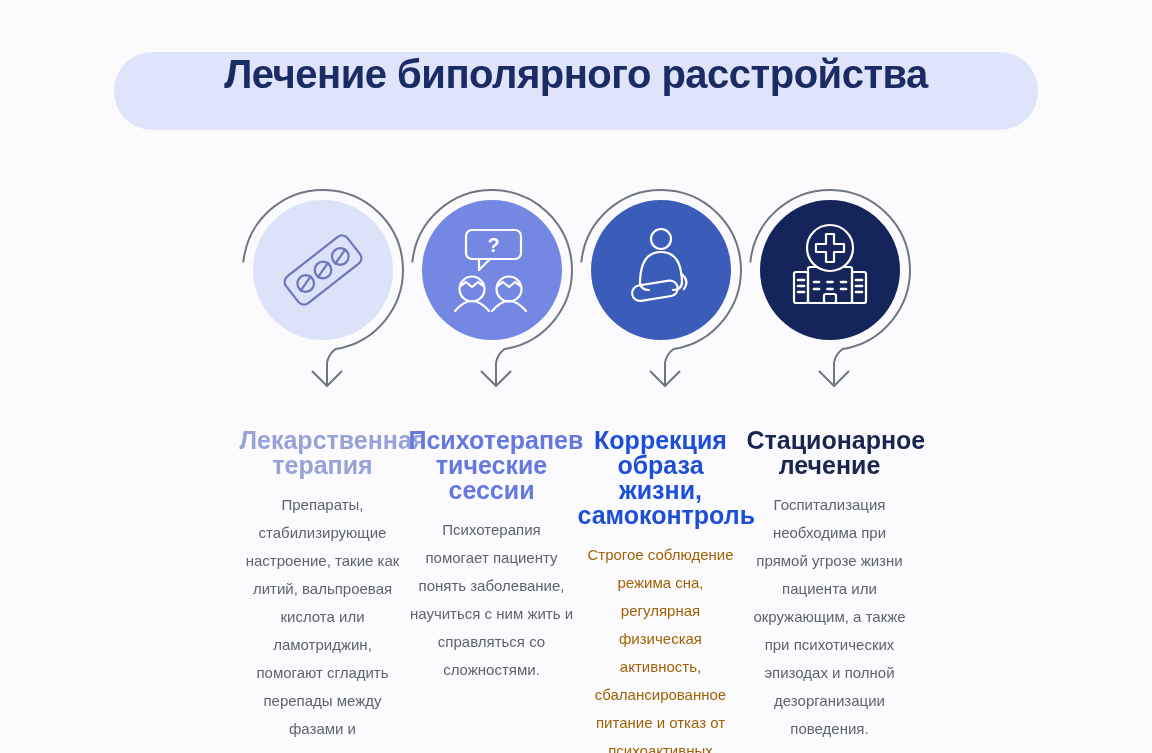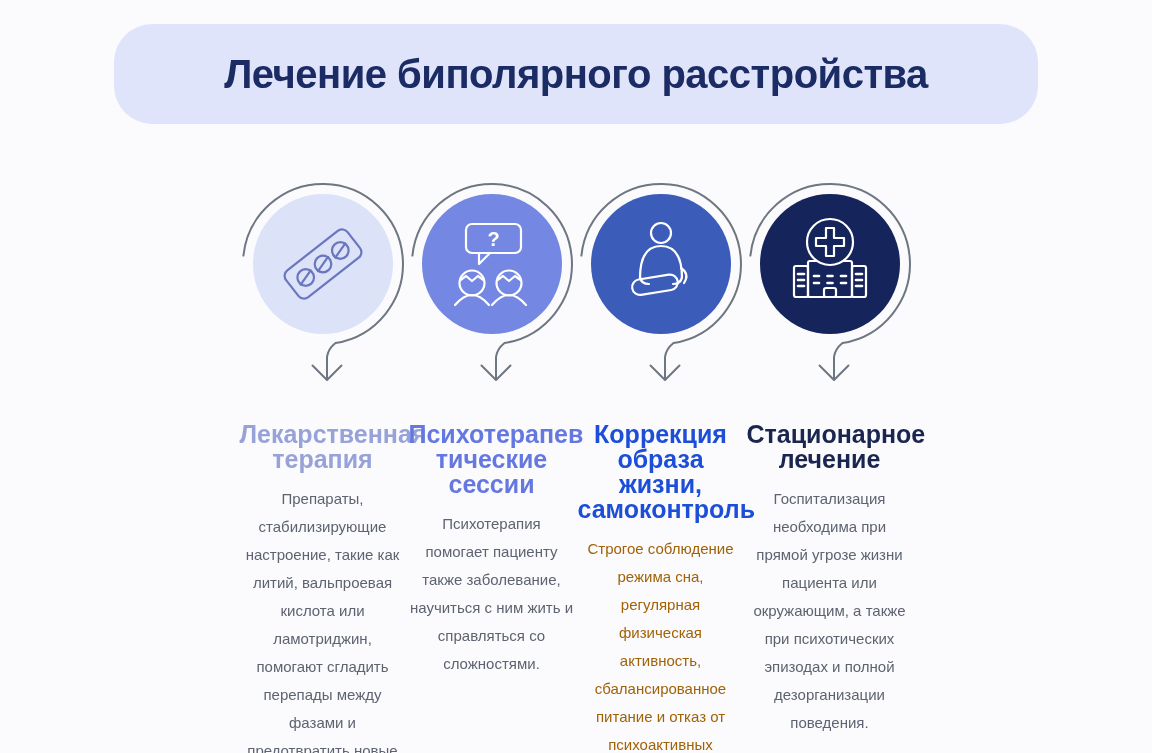--- a/index.html
+++ b/index.html
@@ -1,24 +1,24 @@
 <!DOCTYPE html>
 <html><head>
 <meta charset="utf-8">
 <style>
   * { margin: 0; padding: 0; box-sizing: border-box; }
   html, body { width: 1152px; height: 753px; }
   body { font-family: "Liberation Sans", "DejaVu Sans", sans-serif; }
   .canvas { width: 1152px; height: 753px; overflow: hidden; }
 
   .title-banner {
-    width: 924px; height: 100px;
-    margin: 24px auto 0;
+    width: 924px; height: 78px;
+    margin: 52px auto 0;
     border-radius: 38px;
-    display: flex; align-items: center; justify-content: center;
+    display: flex; align-items: flex-start; justify-content: center;
   }
   .title-banner h1 {
     font-size: 40px; font-weight: 700; letter-spacing: -0.5px;
     white-space: nowrap;
   }
 
   .items-row {
     display: flex; justify-content: center; gap: 3px;
     margin-top: 56px;
   }
@@ -89,21 +89,21 @@
           <path d="M46 125 Q63 105 80 125"></path>
           <circle cx="100" cy="103" r="12.5"></circle>
           <path d="M88.5 100 L94 96 L100 101 L106 96 L111.5 100"></path>
           <path d="M83 125 Q100 105 117 125"></path>
           <text class="qmark" x="84.5" y="66" style="fill: rgb(255, 255, 255);">?</text>
         </g>
       </svg>
       <div class="item-heading" style="color: rgb(100, 120, 224); text-align: center;">Психотерапев
 тические
 сессии</div>
-      <p class="item-body" style="color: rgb(93, 99, 112);">Психотерапия помогает пациенту также заболевание, научиться с ним жить и справляться со сложностями.</p>
+      <p class="item-body" style="color: rgb(93, 99, 112);">Психотерапия помогает пациенту понять заболевание, научиться с ним жить и справляться со сложностями.</p>
     </div>
 
     <div class="item">
       <svg width="166" height="208" viewBox="0 0 166 208">
         <g class="ring" style="stroke: rgb(110, 118, 130);">
           <path d="M3.4 75.6 A80 80 0 1 1 95.5 163.0 Q88 169 87 177 L87 199"></path>
           <path d="M72.5 185.5 L87 200 L101.5 185.5"></path>
         </g>
         <circle cx="83" cy="84" r="70" style="fill: rgb(60, 92, 186);"></circle>
         <g class="icon" style="stroke: rgb(255, 255, 255);">

